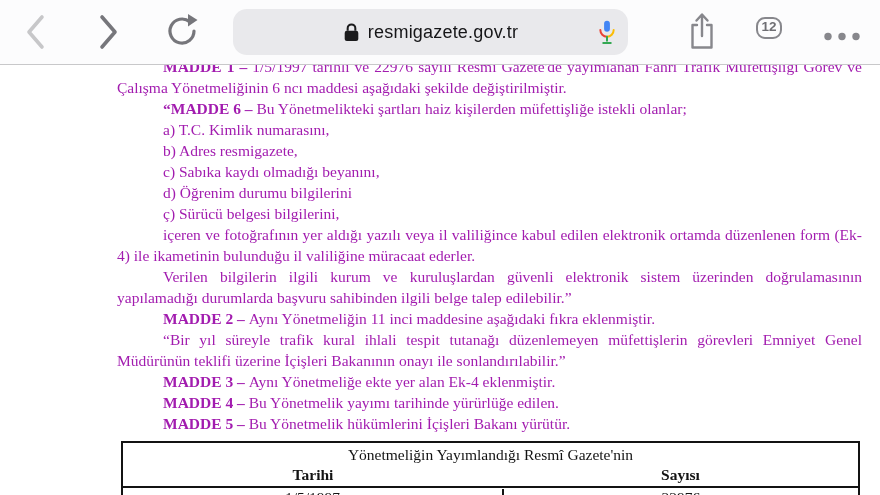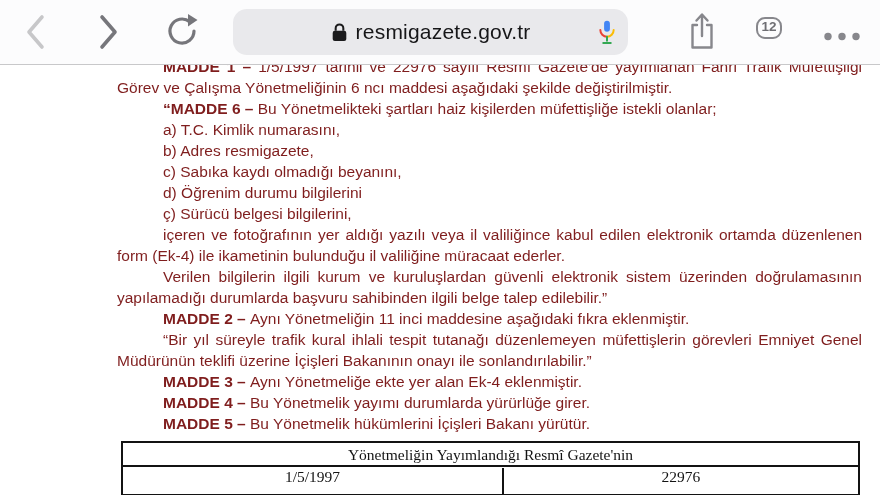--- a/index.html
+++ b/index.html
@@ -7,30 +7,30 @@
             font-family:"Liberation Sans",sans-serif;}
 
   
   .toolbar{position:absolute;top:0;left:0;width:880px;height:64px;background:#fcfcfd;
            border-bottom:1px solid #c8c8ca;z-index:5;}
   .tb-abs{position:absolute;}
   .nav-btn{background:none;border:none;padding:0;margin:0;cursor:pointer;}
   .addr-pill{position:absolute;left:233px;top:9px;width:395px;height:46px;background:#e9e9ec;
              border-radius:14px;display:flex;align-items:center;justify-content:center;gap:8px;
              border:none;cursor:pointer;}
-  .addr-url{font-size:21px;color:#161618;letter-spacing:.2px;font-family:"Liberation Sans",sans-serif;}
+  .addr-url{font-size:18px;color:#161618;letter-spacing:.2px;font-family:"Liberation Sans",sans-serif;}
   .mic-wrap{position:absolute;right:11px;top:11px;width:20px;height:25px;background:none;border:none;padding:0;cursor:pointer;}
   .tabs-btn{position:absolute;left:756px;top:17px;width:26px;height:22px;border:2.6px solid #87878c;
             border-radius:9px;background:none;display:flex;align-items:flex-start;justify-content:center;cursor:pointer;}
   .tabs-count{font-size:13.5px;font-weight:600;color:#6e6e73;line-height:1;}
 
   
   .content{position:absolute;top:65px;left:0;width:880px;height:430px;overflow:hidden;background:#fff;}
-  .doc{margin:-9px 15px 0 117px;width:745px;font-family:Liberation Sans, sans-serif;
-       font-size:15.5px;line-height:21px;color:#7f1d1d;text-align:justify;}
+  .doc{margin:-9px 15px 0 117px;width:745px;font-family:Liberation Serif, serif;
+       font-size:15.5px;line-height:21px;color:#a21caf;text-align:justify;}
   .doc p{margin:0;text-indent:46px;}
 
   
   .gz-table{position:absolute;top:376px;left:121px;width:735px;border:2px solid #131313;
             font-family:"Liberation Serif",serif;font-size:15.5px;color:#131313;background:#fff;}
   .gz-title{height:22px;line-height:23px;text-align:center;font-weight:normal;}
   .gz-heads{display:flex;height:21px;line-height:19px;font-weight:bold;}
   .gz-col1{width:51.7%;text-align:center;}
   .gz-col2{width:48.3%;text-align:center;}
   .gz-vals{display:flex;border-top:2px solid #131313;height:26px;line-height:17px;padding-top:1px;}
@@ -118,26 +118,30 @@
       <p><b></b><span>a) T.C. Kimlik numarasını,</span></p>
       <p><b></b><span>b) Adres resmigazete,</span></p>
       <p><b></b><span>c) Sabıka kaydı olmadığı beyanını,</span></p>
       <p><b></b><span>d) Öğrenim durumu bilgilerini</span></p>
       <p><b></b><span>ç) Sürücü belgesi bilgilerini,</span></p>
       <p><b></b><span>içeren ve fotoğrafının yer aldığı yazılı veya il valiliğince kabul edilen elektronik ortamda düzenlenen form (Ek-4) ile ikametinin bulunduğu il valiliğine müracaat ederler.</span></p>
       <p><b></b><span>Verilen bilgilerin ilgili kurum ve kuruluşlardan güvenli elektronik sistem üzerinden doğrulamasının yapılamadığı durumlarda başvuru sahibinden ilgili belge talep edilebilir.”</span></p>
       <p><b>MADDE 2 – </b><span>Aynı Yönetmeliğin 11 inci maddesine aşağıdaki fıkra eklenmiştir.</span></p>
       <p><b></b><span>“Bir yıl süreyle trafik kural ihlali tespit tutanağı düzenlemeyen müfettişlerin görevleri Emniyet Genel Müdürünün teklifi üzerine İçişleri Bakanının onayı ile sonlandırılabilir.”</span></p>
       <p><b>MADDE 3 – </b><span>Aynı Yönetmeliğe ekte yer alan Ek-4 eklenmiştir.</span></p>
-      <p><b>MADDE 4 – </b><span>Bu Yönetmelik yayımı durumlarda yürürlüğe girer.</span></p>
+      <p><b>MADDE 4 – </b><span>Bu Yönetmelik yayımı tarihinde yürürlüğe edilen.</span></p>
       <p><b>MADDE 5 – </b><span>Bu Yönetmelik hükümlerini İçişleri Bakanı yürütür.</span></p>
     </div>
 
     <div class="gz-table">
       <div class="gz-title">Yönetmeliğin Yayımlandığı Resmî Gazete'nin</div>
+      <div class="gz-heads">
+        <div class="gz-col1">Tarihi</div>
+        <div class="gz-col2">Sayısı</div>
+      </div>
       <div class="gz-vals">
         <div class="gz-col1">1/5/1997</div>
         <div class="gz-col2">22976</div>
       </div>
     </div>
 
   </div>
 </div>
 
 </body></html>

